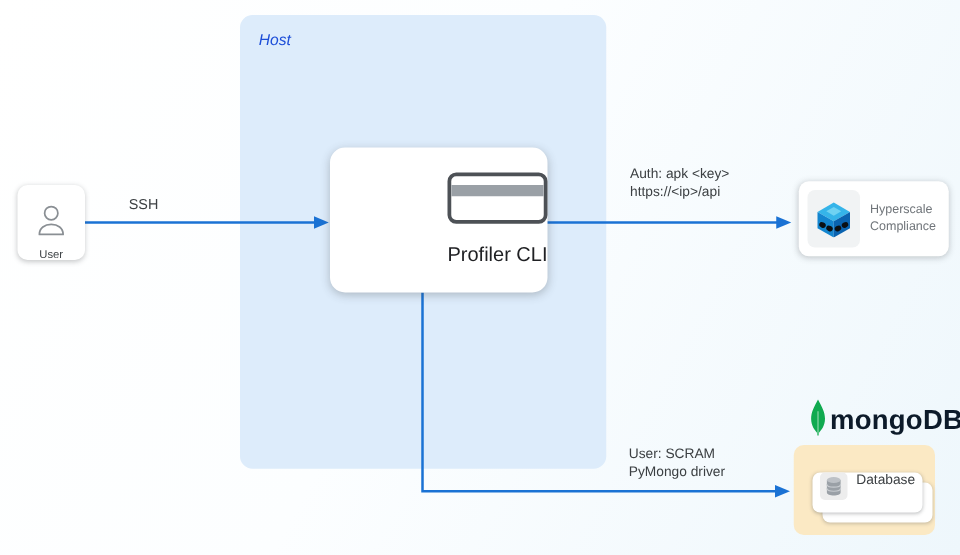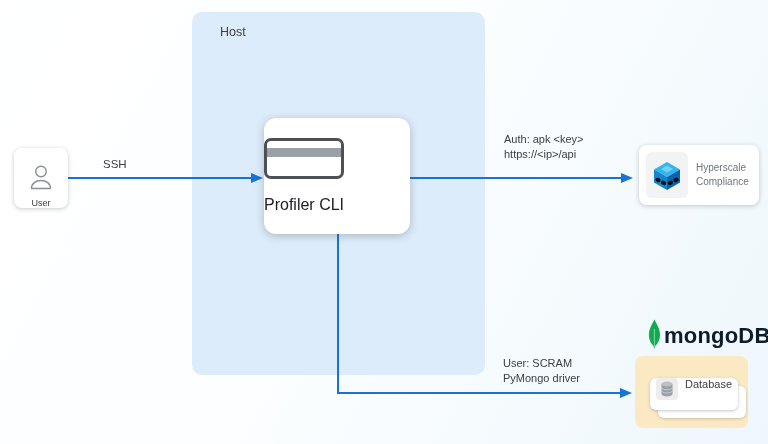--- a/index.html
+++ b/index.html
@@ -7,37 +7,37 @@
     position:relative; width:768px; height:444px; overflow:hidden;
     background: linear-gradient(118deg, #ffffff 0%, #fcfeff 45%, #eef7fc 100%);
     font-family:"Liberation Sans", sans-serif;
     color:#202124;
   }
   
   .host-box {
     position:absolute; left:192px; top:12px; width:293px; height:363px;
     background:#ddecfb; border-radius:10px;
   }
-  .host-label { position:absolute; left:28px; top:13px; font-size:12.5px; color:#404040; }
+  .host-label { position:absolute; left:15px; top:13px; font-size:12.5px; color:#1d4ed8;font-style:italic; }
 
   
   svg.overlay { position:absolute; left:0; top:0; z-index:2; }
 
   
   .user-card {
     position:absolute; left:14px; top:148px; width:54px; height:60px; z-index:3;
     background:#fff; border-radius:8px; box-shadow:0 1px 4px rgba(60,64,67,.28);
     display:flex; flex-direction:column; align-items:center; justify-content:flex-end; gap:3px;
   }
   .user-label { font-size:9px; color:#3c4043; }
 
   .profiler-card {
     position:absolute; left:264px; top:118px; width:146px; height:116px; z-index:3;
     background:#fff; border-radius:12px; box-shadow:0 2px 8px rgba(60,64,67,.30);
-    display:flex; flex-direction:column; align-items:flex-start; justify-content:center; gap:17px;
+    display:flex; flex-direction:column; align-items:flex-end; justify-content:center; gap:17px;padding-left:28px;
   }
   .cli-card-icon {
     position:relative; width:74px; height:35px;
     border:3px solid #4d5156; border-radius:7px; background:#fff; overflow:hidden;
   }
   .cli-card-stripe { position:absolute; left:0; right:0; top:7px; height:9px; background:#9aa0a6; }
   .profiler-label { font-size:16px; color:#202124; }
 
   .hyperscale-card {
     position:absolute; left:639px; top:145px; width:120px; height:60px; z-index:3;

